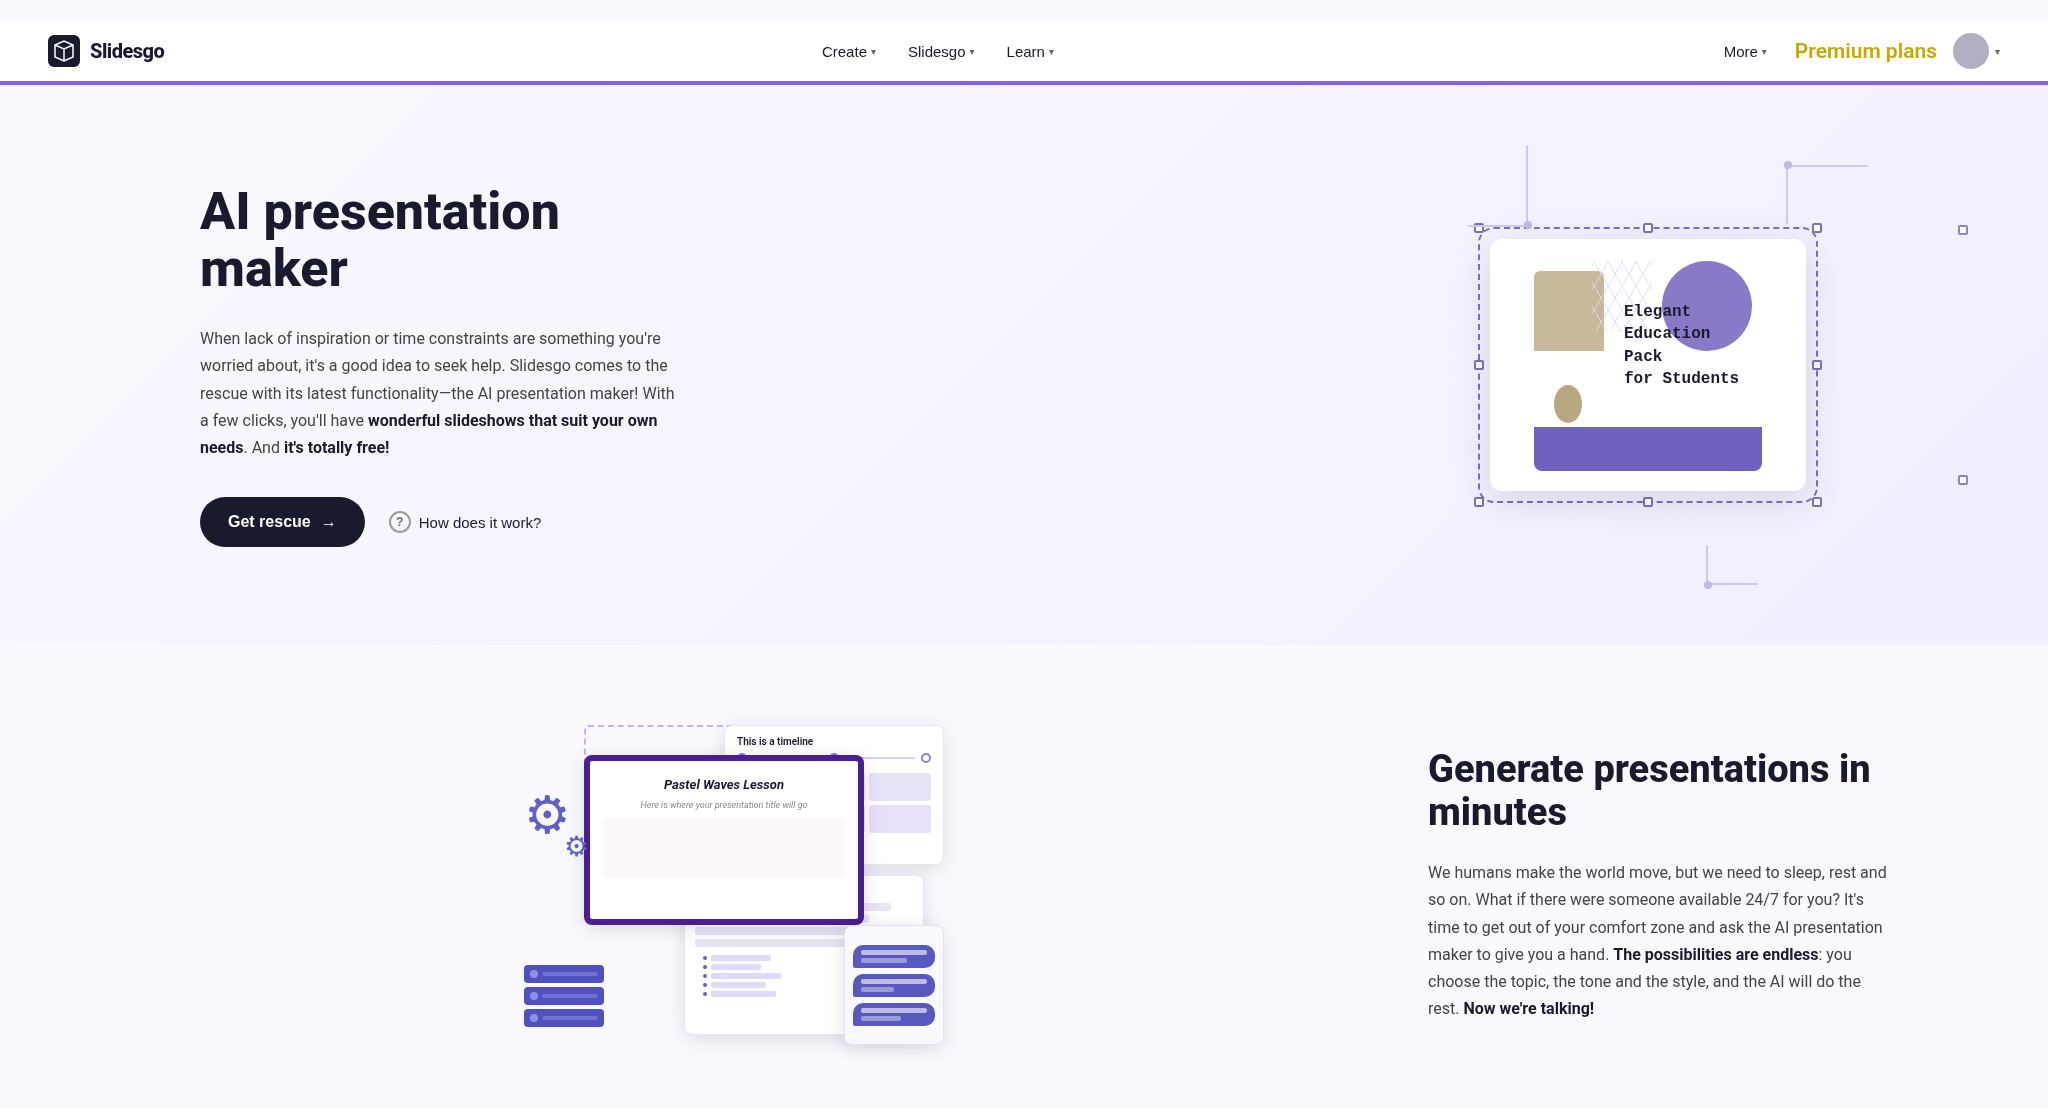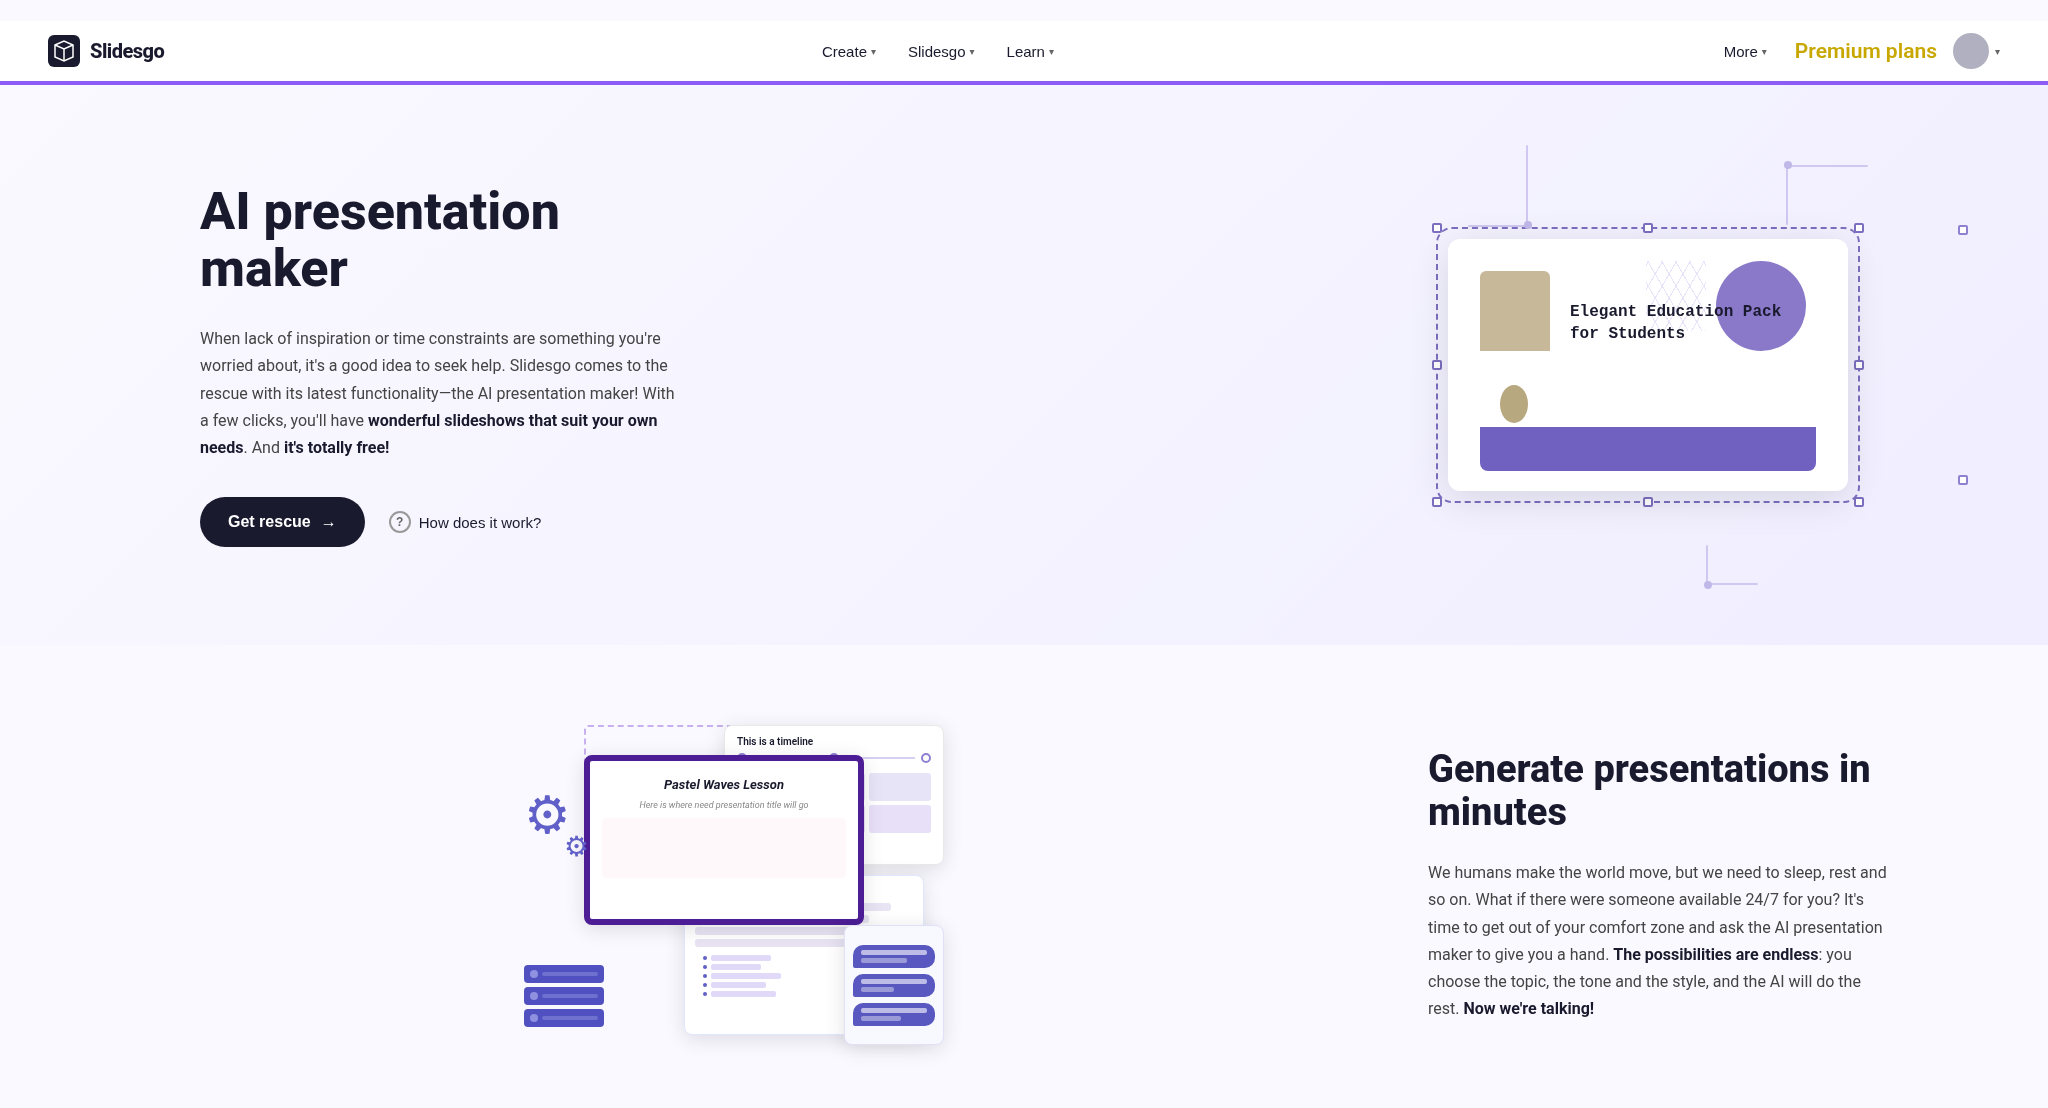--- a/index.html
+++ b/index.html
@@ -69,21 +69,21 @@
       font-size: 12px; color: #666; font-weight: 700;
     }
 
     
     .hero-visual {
       flex: 1; display: flex; justify-content: center; align-items: center;
       position: relative; min-height: 400px; max-width: 560px;
     }
     .slide-preview {
       background: #fff; border-radius: 12px; box-shadow: 0 8px 40px rgba(0,0,0,0.12);
-      width: 400px; padding: 32px 32px 20px; position: relative; z-index: 2; text-decoration: underline;
+      width: 316px; padding: 32px 44px 20px; position: relative; z-index: 2; text-decoration: underline;
     }
     .slide-selection-dots {
       position: absolute; inset: -12px; border: 2px dashed #7c6fc0; border-radius: 16px;
       pointer-events: none;
     }
     .dot { position: absolute; width: 10px; height: 10px; background: #fff; border: 2px solid #7c6fc0; border-radius: 2px; }
     .dot-tl { top: -6px; left: -6px; }
     .dot-tr { top: -6px; right: -6px; }
     .dot-bl { bottom: -6px; left: -6px; }
     .dot-br { bottom: -6px; right: -6px; }
@@ -288,21 +288,21 @@
 
       <div class="blob-purple"></div>
 
       <span class="gear-large">⚙</span>
       <span class="gear-small" style="position:absolute;left:40px;top:105px;font-size:28px;color:#6060c8;">⚙</span>
 
       <div class="dashed-box" style="left:60px;top:0;width:200px;height:50px;"></div>
 
       <div class="slide-mini slide-mini-1">
         <div class="slide-mini-1-title">Pastel Waves Lesson</div>
-        <div class="slide-mini-1-subtitle">Here is where need presentation title will go</div>
+        <div class="slide-mini-1-subtitle">Here is where your presentation title will go</div>
         <div class="slide-mini-content-area"></div>
       </div>
 
       <div class="slide-mini slide-mini-2" style="top:0;right:0;width:220px;height:140px;">
         <div class="slide-mini-2-inner">
           <div class="slide-mini-2-title">This is a timeline</div>
 
           <div style="display:flex;align-items:center;gap:6px;margin:6px 0;">
             <div style="width:10px;height:10px;border-radius:50%;border:2px solid #9080d0;flex-shrink:0;"></div>
             <div style="flex:1;height:2px;background:#d8d0f0;"></div>

